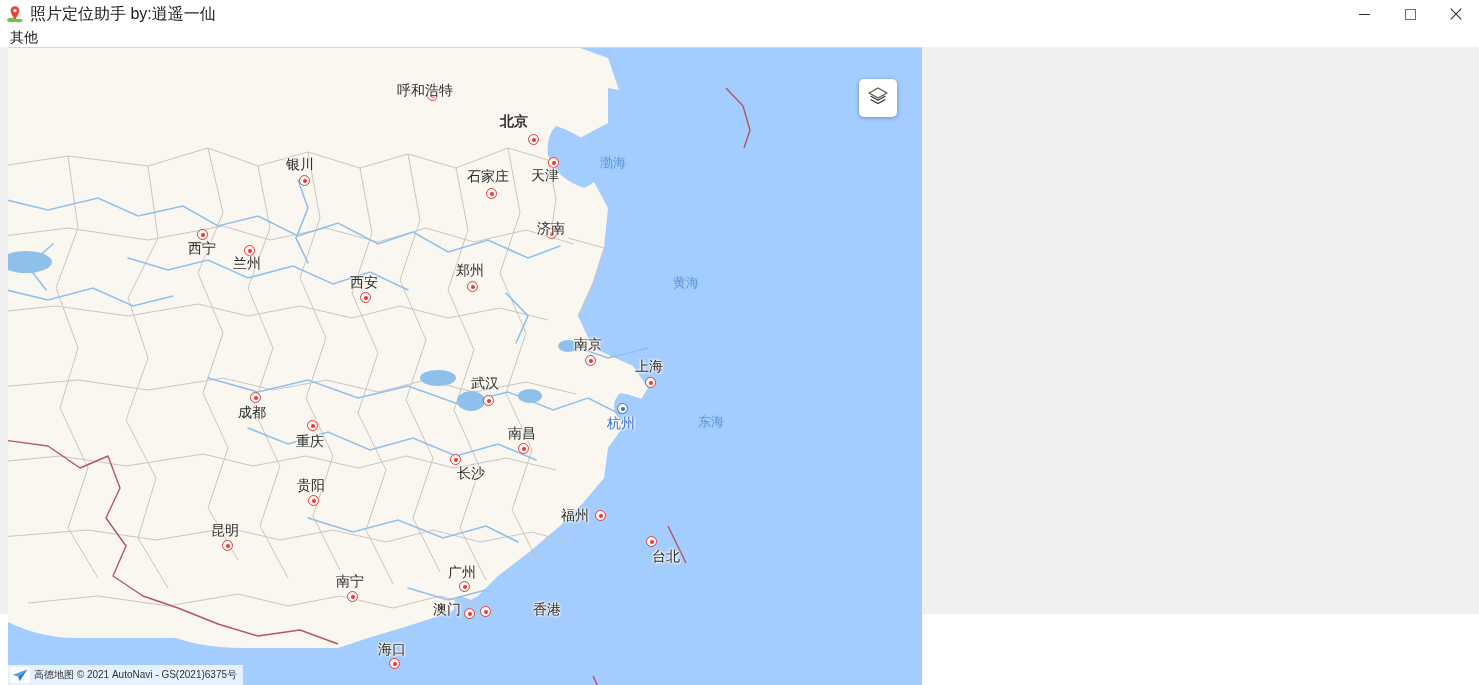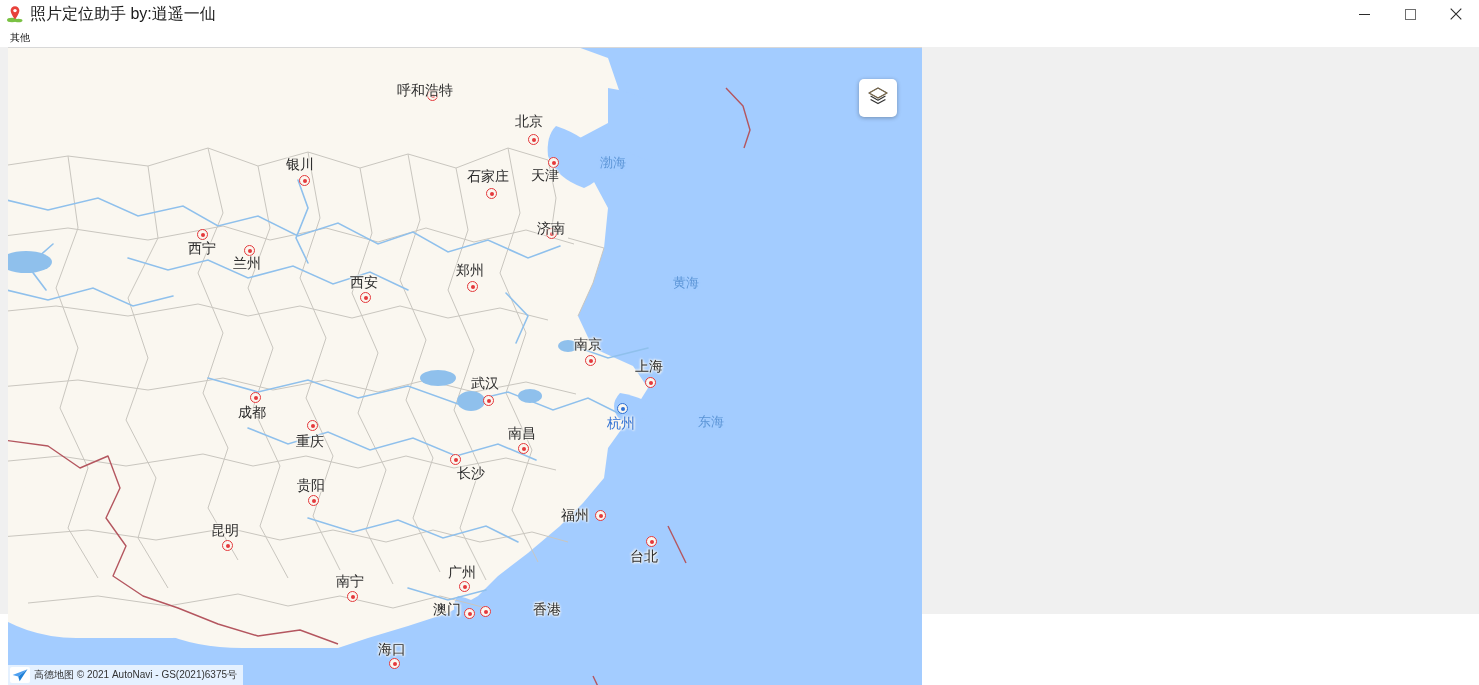--- a/index.html
+++ b/index.html
@@ -26,21 +26,21 @@
     width: 46px; height: 28px; display: flex; align-items: center; justify-content: center;
     color: #333; font-size: 12px; background: transparent;
   }
   .win-btn svg { display: block; }
 
   
   .menu-bar {
     position: absolute; left: 0; top: 28px; width: 1479px; height: 19px;
     background: #ffffff; display: flex; align-items: center;
   }
-  .menu-item { font-size: 10px; color: #111; padding: 0 6px; margin-left: 4px; }
+  .menu-item { font-size: 14px; color: #111; padding: 0 6px; margin-left: 4px; }
 
   
   .content { position: absolute; left: 0; top: 47px; width: 1479px; height: 567px; background: #f0f0f0; }
 
   
   .map-pane {
     position: absolute; left: 8px; top: 0; width: 914px; height: 638px;
     background: #a3ccff; overflow: hidden; border-top: 1px solid #d8d8d8;
   }
   .map-canvas { position: absolute; left: 0; top: 0; width: 914px; height: 638px; }
@@ -254,21 +254,21 @@
             <ellipse cx="522" cy="348" rx="12" ry="7"></ellipse>
             <ellipse cx="560" cy="298" rx="10" ry="6"></ellipse>
           </g>
         </svg>
 
         <div>
           <div class="city-dot" style="left:419px; top:42px;"></div>
           <div class="map-label" style="left:389px; top:34px;">呼和浩特</div>
 
           <div class="city-dot" style="left:520px; top:86px;"></div>
-          <div class="map-label" style="left:507px; top:65px;">北京</div>
+          <div class="map-label" style="left:492px; top:65px;font-weight:bold;">北京</div>
 
           <div class="city-dot" style="left:540px; top:109px;"></div>
           <div class="map-label" style="left:523px; top:119px;">天津</div>
 
           <div class="city-dot" style="left:478px; top:140px;"></div>
           <div class="map-label" style="left:459px; top:120px;">石家庄</div>
 
           <div class="city-dot" style="left:538px; top:180px;"></div>
           <div class="map-label" style="left:529px; top:172px;">济南</div>
 
@@ -329,21 +329,21 @@
           <div class="city-dot" style="left:472px; top:558px;"></div>
           <div class="map-label" style="left:485px; top:553px;margin-left:40px;">香港</div>
 
           <div class="city-dot" style="left:456px; top:560px;"></div>
           <div class="map-label" style="left:425px; top:553px;">澳门</div>
 
           <div class="city-dot" style="left:587px; top:462px;"></div>
           <div class="map-label" style="left:553px; top:459px;">福州</div>
 
           <div class="city-dot" style="left:638px; top:488px;"></div>
-          <div class="map-label" style="left:622px; top:500px;">台北</div>
+          <div class="map-label" style="left:644px; top:500px;">台北</div>
         </div>
 
         <div>
           <div class="map-label sea" style="left:592px; top:106px;">渤海</div>
           <div class="map-label sea" style="left:665px; top:226px;text-align:right;">黄海</div>
           <div class="map-label sea" style="left:690px; top:365px;">东海</div>
         </div>
       </div>
 
       <div class="layers-btn">

